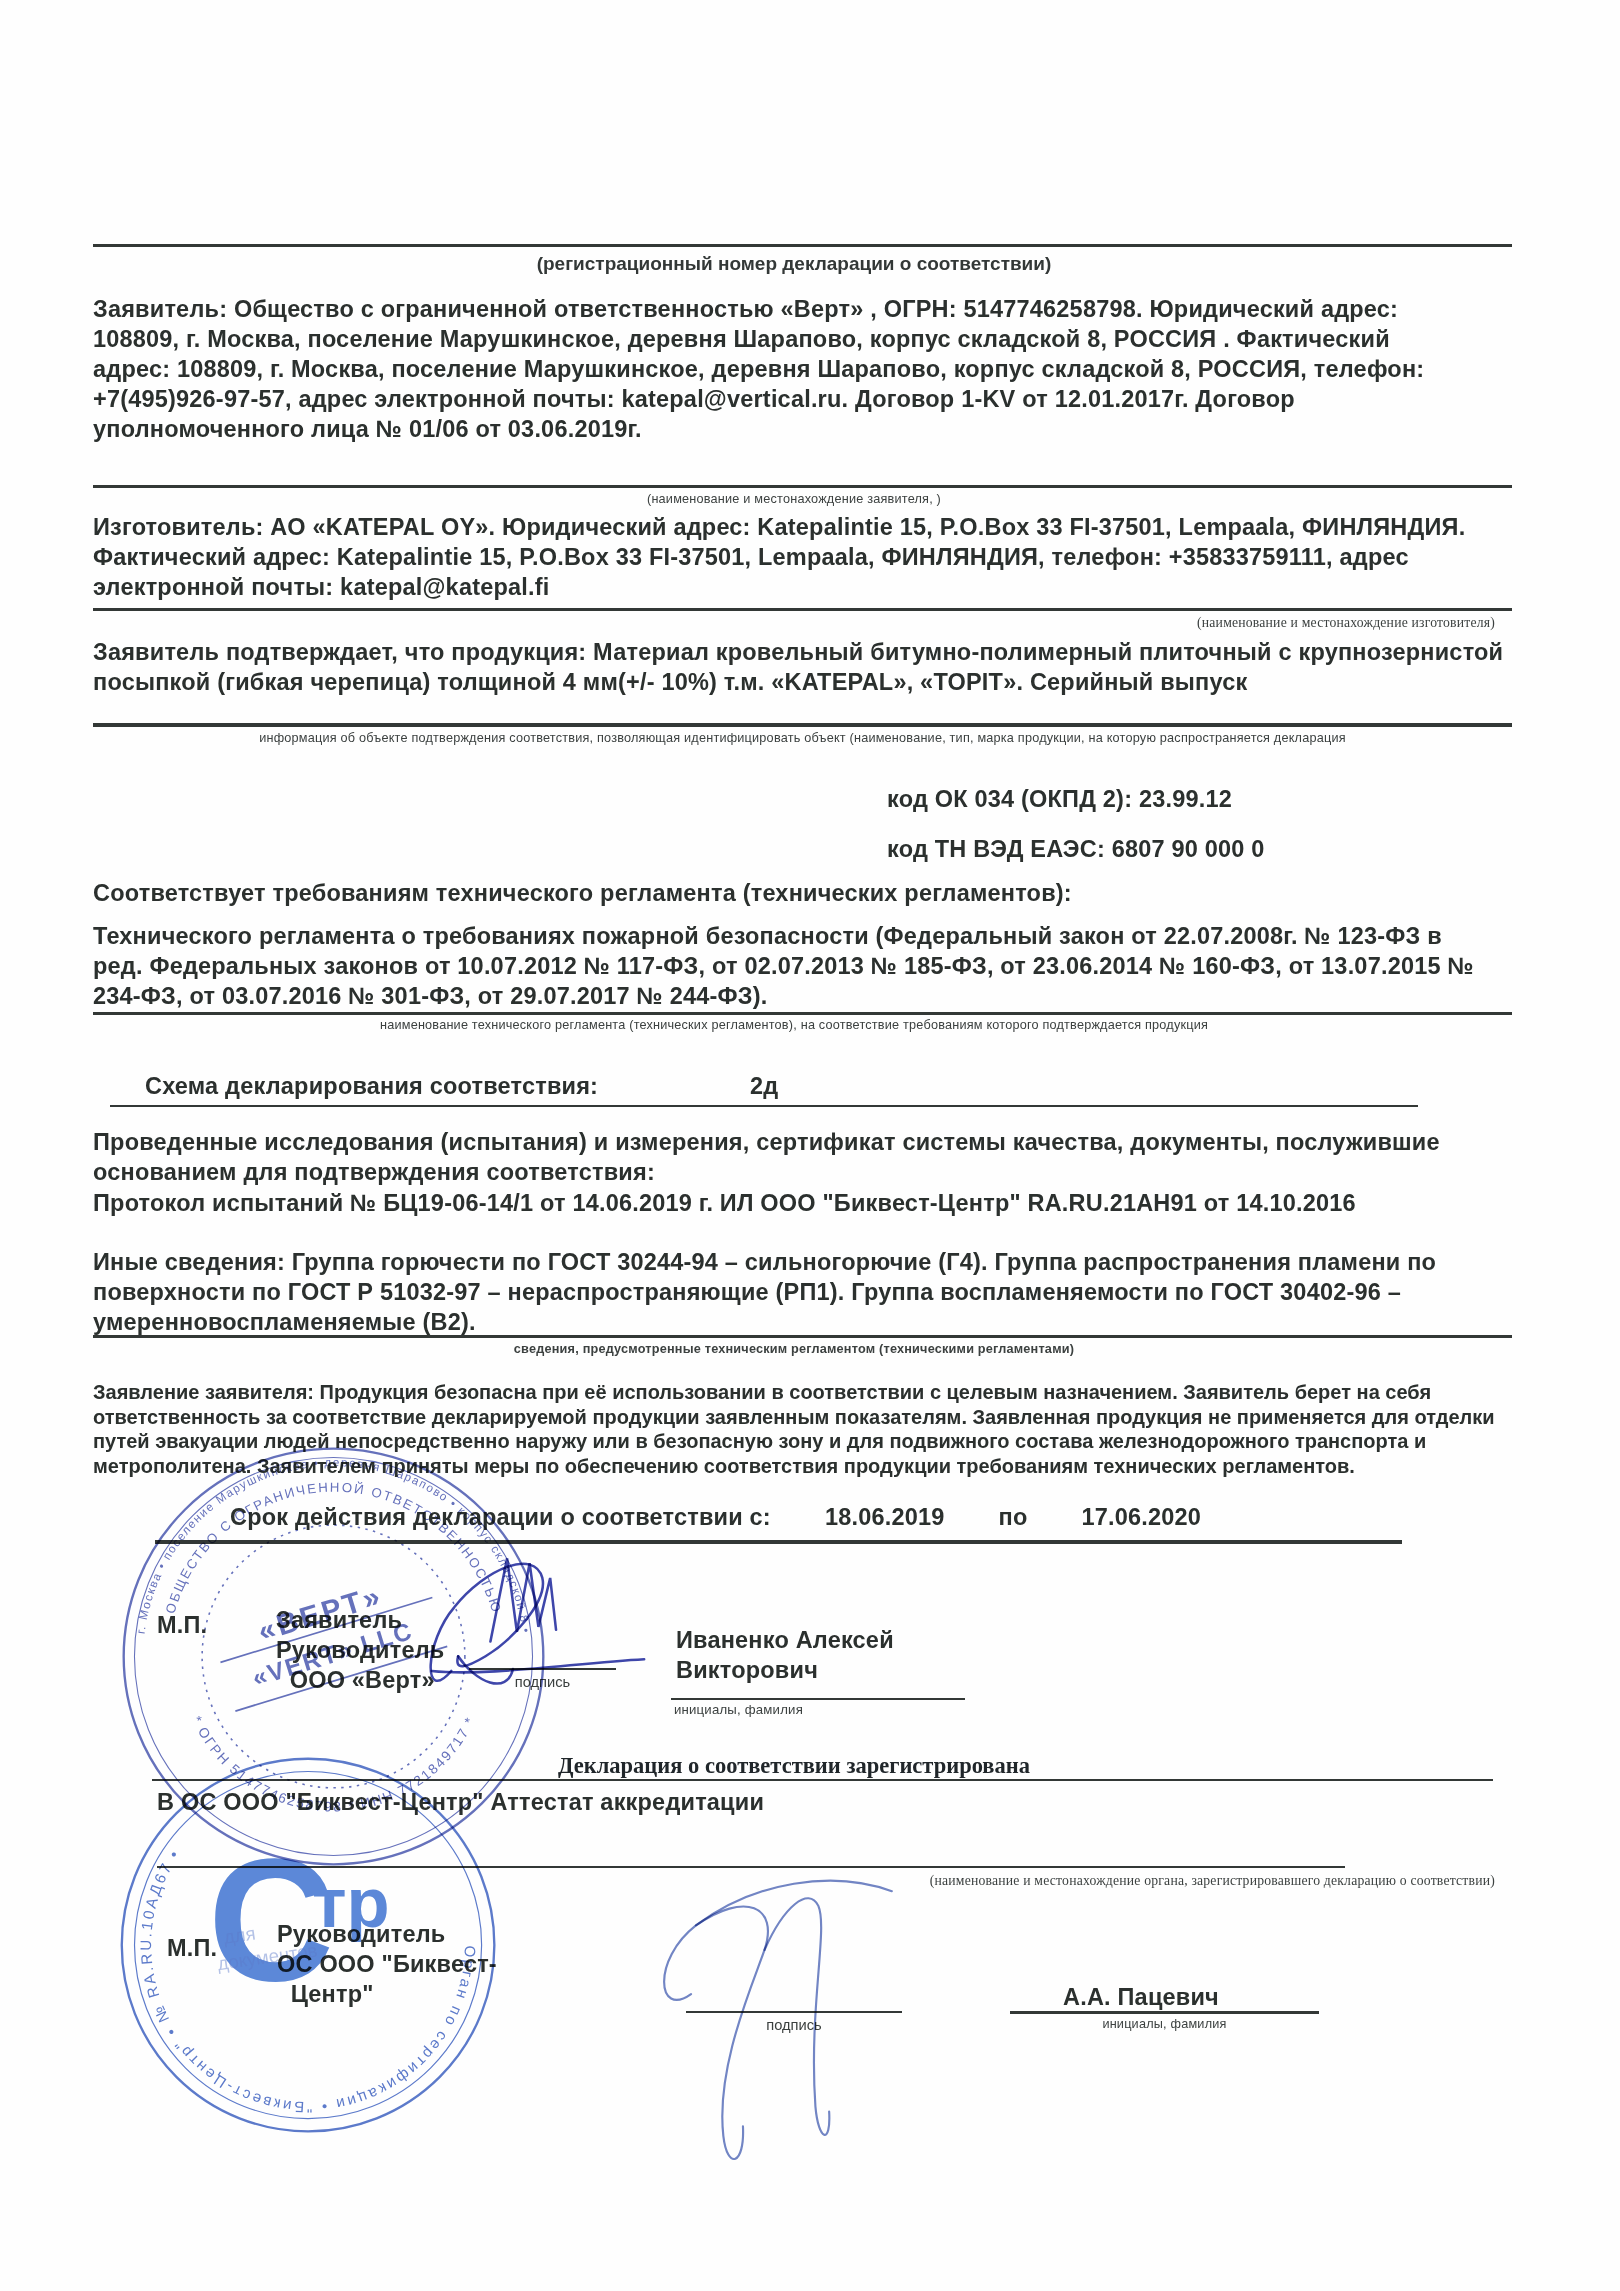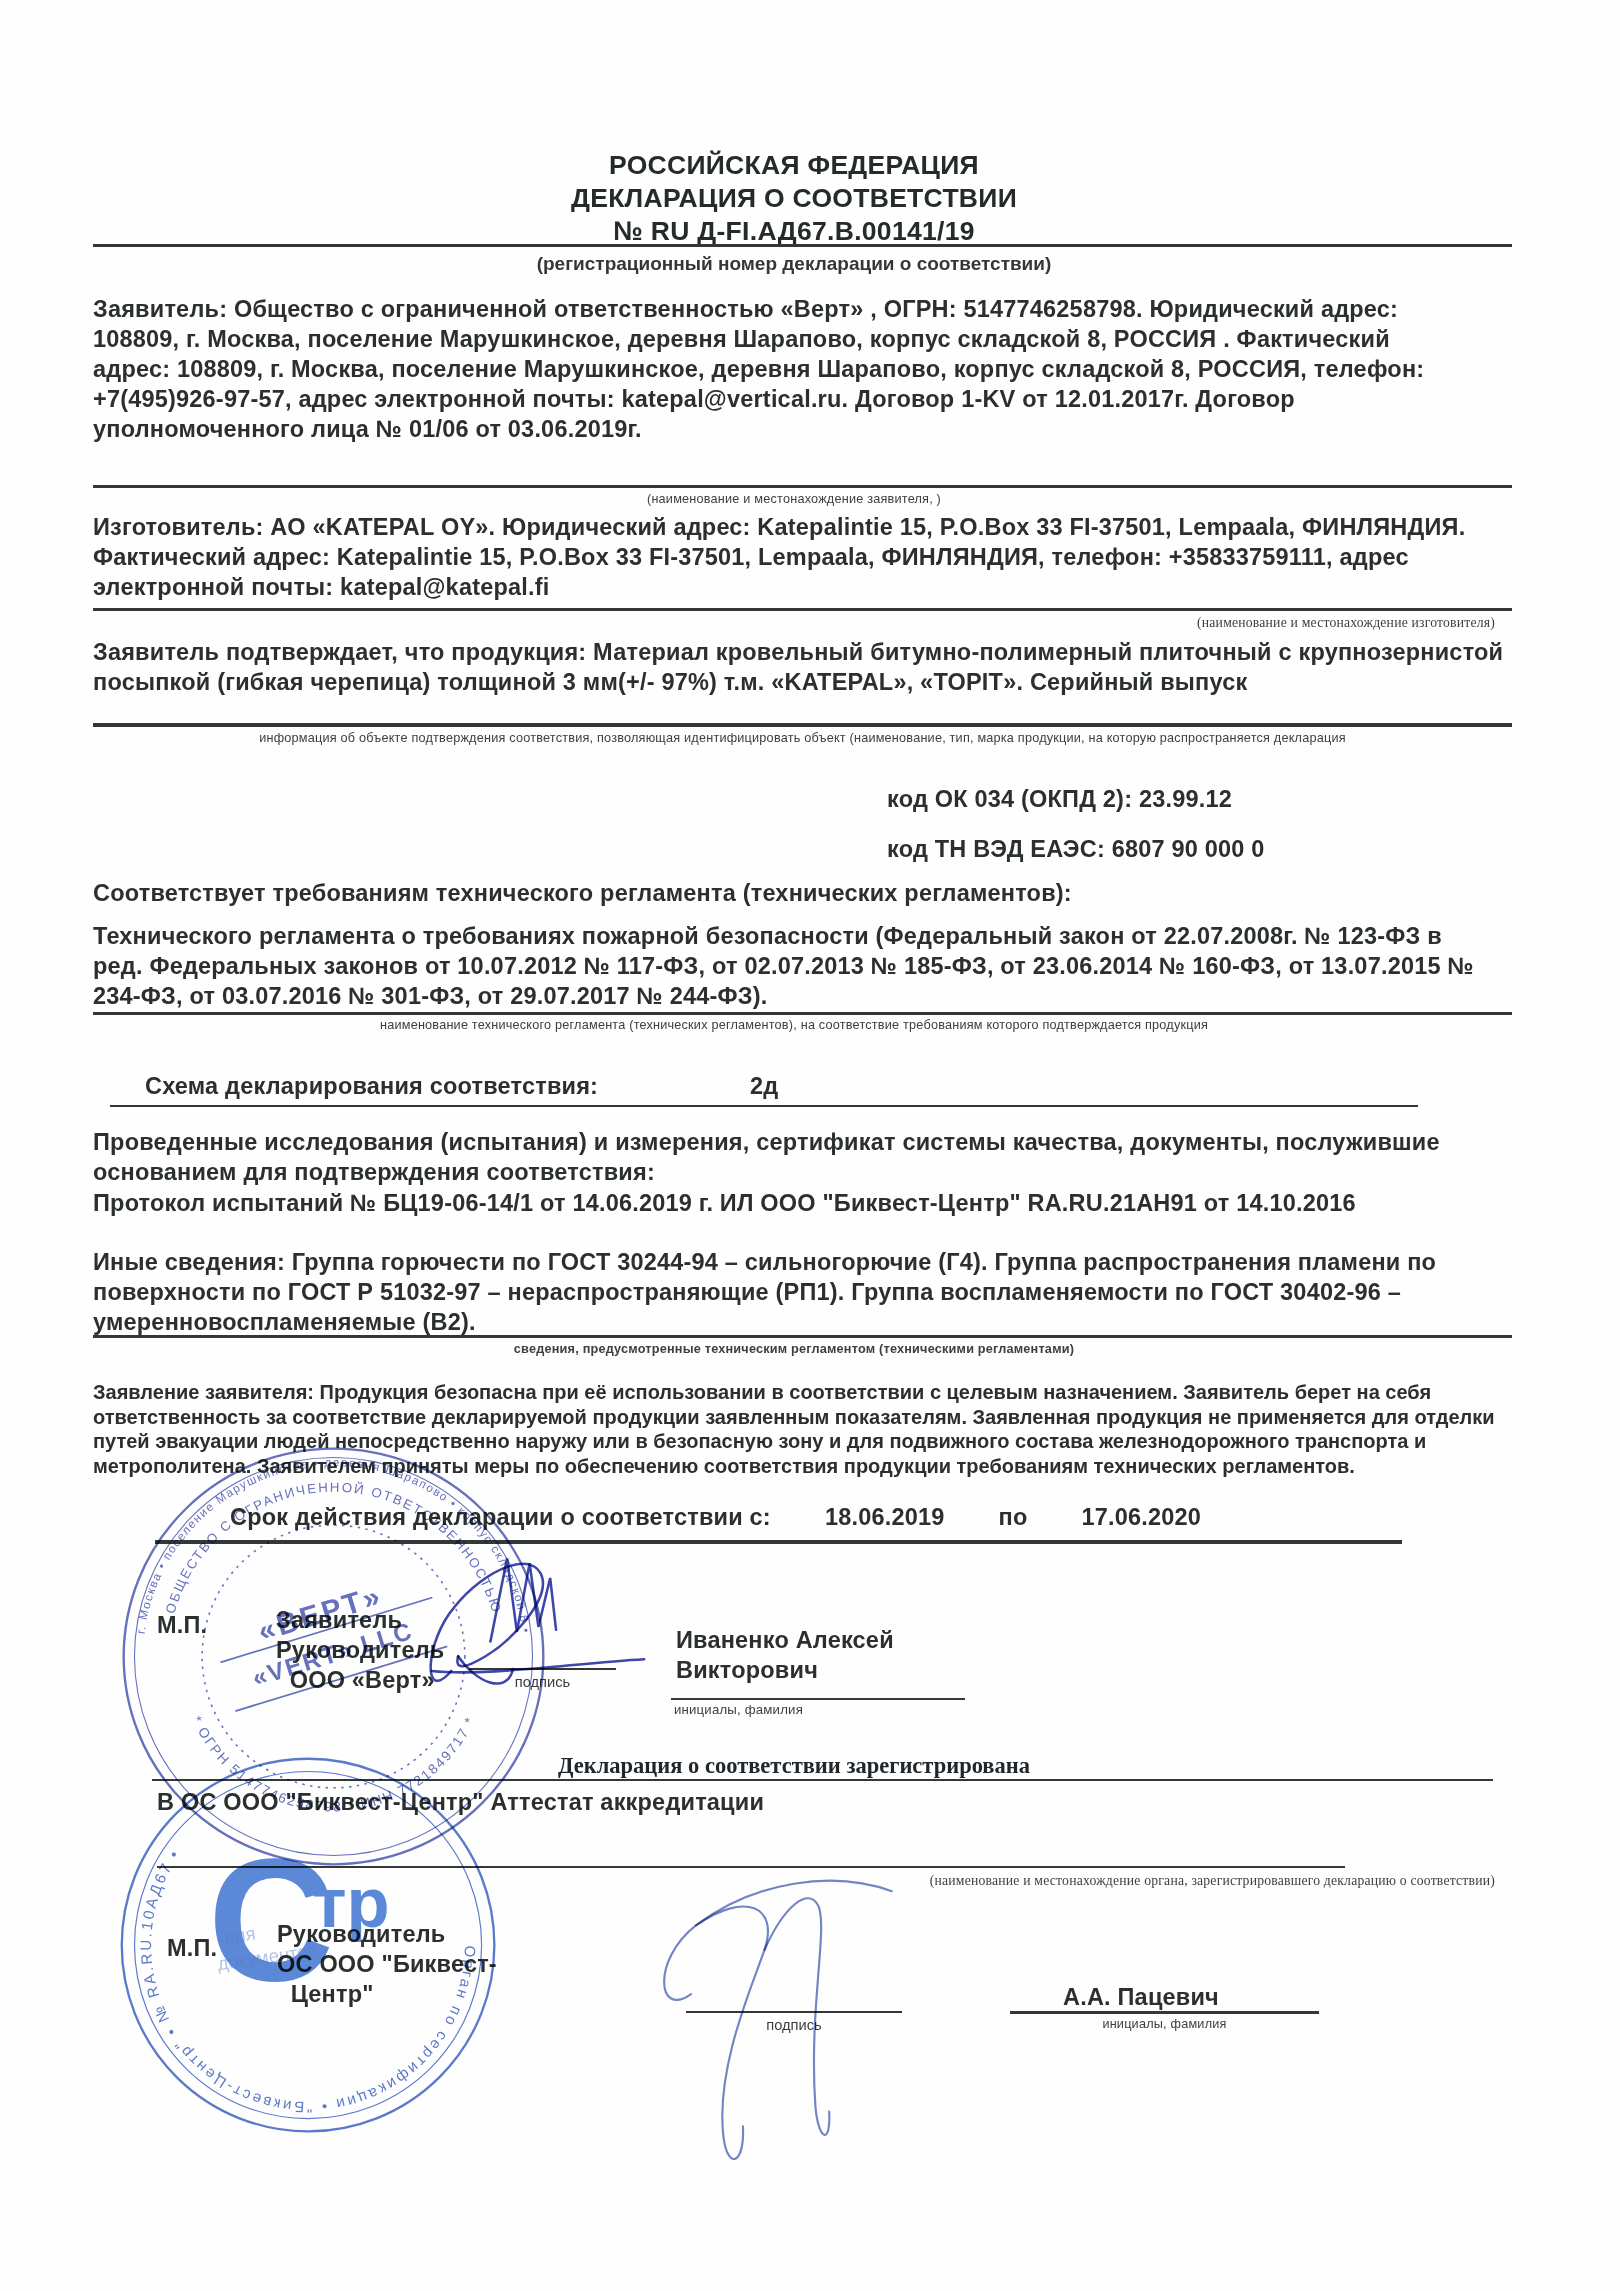--- a/index.html
+++ b/index.html
@@ -36,37 +36,32 @@
   .stamp-cert circle{stroke:var(--cert_blue);fill:none;}
   .stamp-cert .mark{fill:var(--mark_blue);font-weight:bold;}
   .signature path{fill:none;stroke:var(--sig_blue);stroke-width:2.6;stroke-linecap:round;mix-blend-mode:multiply;}
   .signature.light path{stroke:var(--sig_blue2);stroke-width:2.2;}
 </style>
 </head>
 <body>
 
 <div class="page">
 
-  <div class="abs center" style="left:93px;top:149px;width:1402px;">
-    <div class="title-line">РОССИЙСКАЯ ФЕДЕРАЦИЯ</div>
-    <div class="title-line">ДЕКЛАРАЦИЯ О СООТВЕТСТВИИ</div>
-    <div class="title-line">№ RU Д-FI.АД67.B.00141/19</div>
-  </div>
   <div class="rule" style="left:93px;top:244px;width:1419px;"></div>
   <div class="abs cap-big" style="left:93px;top:253px;width:1402px;">(регистрационный номер декларации о соответствии)</div>
 
   <div class="abs body-text" style="left:93px;top:294px;width:1333px;">Заявитель: Общество с ограниченной ответственностью «Верт» , ОГРН: 5147746258798. Юридический адрес: 108809, г. Москва, поселение Марушкинское, деревня Шарапово, корпус складской 8, РОССИЯ . Фактический адрес: 108809, г. Москва, поселение Марушкинское, деревня Шарапово, корпус складской 8, РОССИЯ, телефон: +7(495)926-97-57, адрес электронной почты: katepal@vertical.ru. Договор 1-KV от 12.01.2017г. Договор уполномоченного лица № 01/06 от 03.06.2019г.</div>
   <div class="rule" style="left:93px;top:485px;width:1419px;"></div>
   <div class="abs cap" style="left:93px;top:492px;width:1402px;">(наименование и местонахождение заявителя, )</div>
 
   <div class="abs body-text" style="left:93px;top:512px;width:1402px;">Изготовитель: АО «KATEPAL OY». Юридический адрес: Katepalintie 15, P.O.Box 33 FI-37501, Lempaala, ФИНЛЯНДИЯ. Фактический адрес: Katepalintie 15, P.O.Box 33 FI-37501, Lempaala, ФИНЛЯНДИЯ, телефон: +35833759111, адрес электронной почты: katepal@katepal.fi</div>
   <div class="rule" style="left:93px;top:608px;width:1419px;"></div>
   <div class="abs cap cap-serif" style="left:93px;top:615px;width:1402px;font-size:13.7px;">(наименование и местонахождение изготовителя)</div>
 
-  <div class="abs body-text" style="left:93px;top:637px;width:1411px;">Заявитель подтверждает, что продукция: Материал кровельный битумно-полимерный плиточный с крупнозернистой посыпкой (гибкая черепица) толщиной 3 мм(+/- 97%) т.м. «KATEPAL», «TOPIT». Серийный выпуск</div>
+  <div class="abs body-text" style="left:93px;top:637px;width:1411px;">Заявитель подтверждает, что продукция: Материал кровельный битумно-полимерный плиточный с крупнозернистой посыпкой (гибкая черепица) толщиной 4 мм(+/- 10%) т.м. «KATEPAL», «TOPIT». Серийный выпуск</div>
   <div class="rule" style="left:93px;top:723px;width:1419px;height:3.9px;"></div>
   <div class="abs cap" style="left:93px;top:731px;width:1419px;">информация об объекте подтверждения соответствия, позволяющая идентифицировать объект (наименование, тип, марка продукции, на которую распространяется декларация</div>
 
   <div class="abs body-text" style="left:887px;top:784px;">код ОК 034 (ОКПД 2): 23.99.12</div>
   <div class="abs body-text" style="left:887px;top:834px;">код ТН ВЭД ЕАЭС: 6807 90 000 0</div>
 
   <div class="abs body-text" style="left:93px;top:878px;width:1411px;">Соответствует требованиям технического регламента (технических регламентов):</div>
   <div class="abs body-text" style="left:93px;top:921px;width:1382px;">Технического регламента о требованиях пожарной безопасности (Федеральный закон от 22.07.2008г. № 123-ФЗ в ред. Федеральных законов от 10.07.2012 № 117-ФЗ, от 02.07.2013 № 185-ФЗ, от 23.06.2014 № 160-ФЗ, от 13.07.2015 № 234-ФЗ, от 03.07.2016 № 301-ФЗ, от 29.07.2017 № 244-ФЗ).</div>
   <div class="rule" style="left:93px;top:1012px;width:1419px;"></div>
   <div class="abs cap" style="left:93px;top:1018px;width:1402px;">наименование технического регламента (технических регламентов), на соответствие требованиям которого подтверждается продукция</div>

